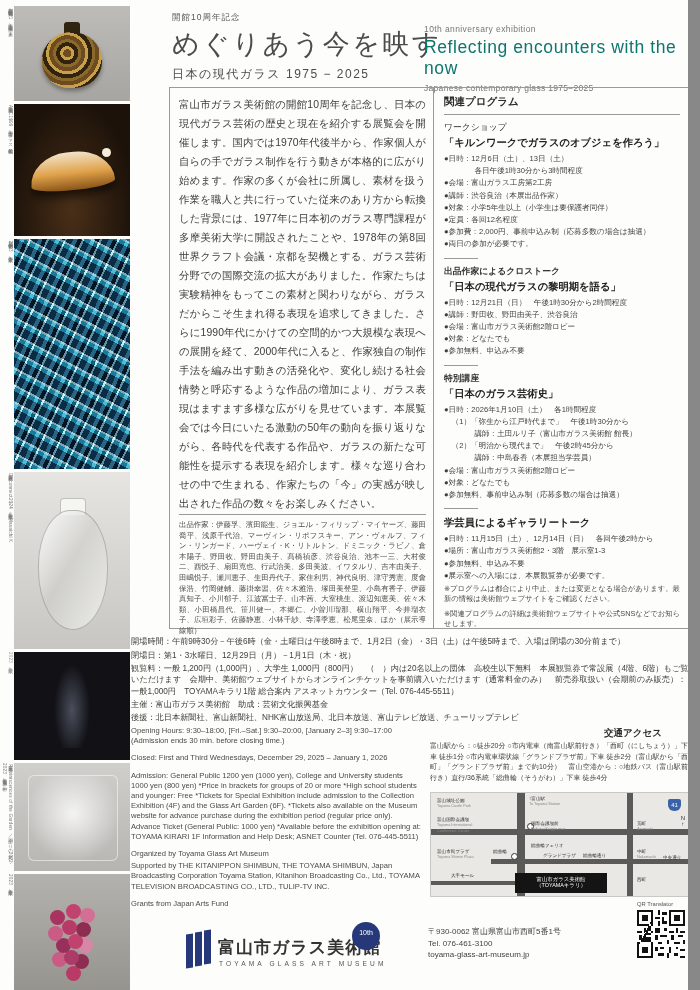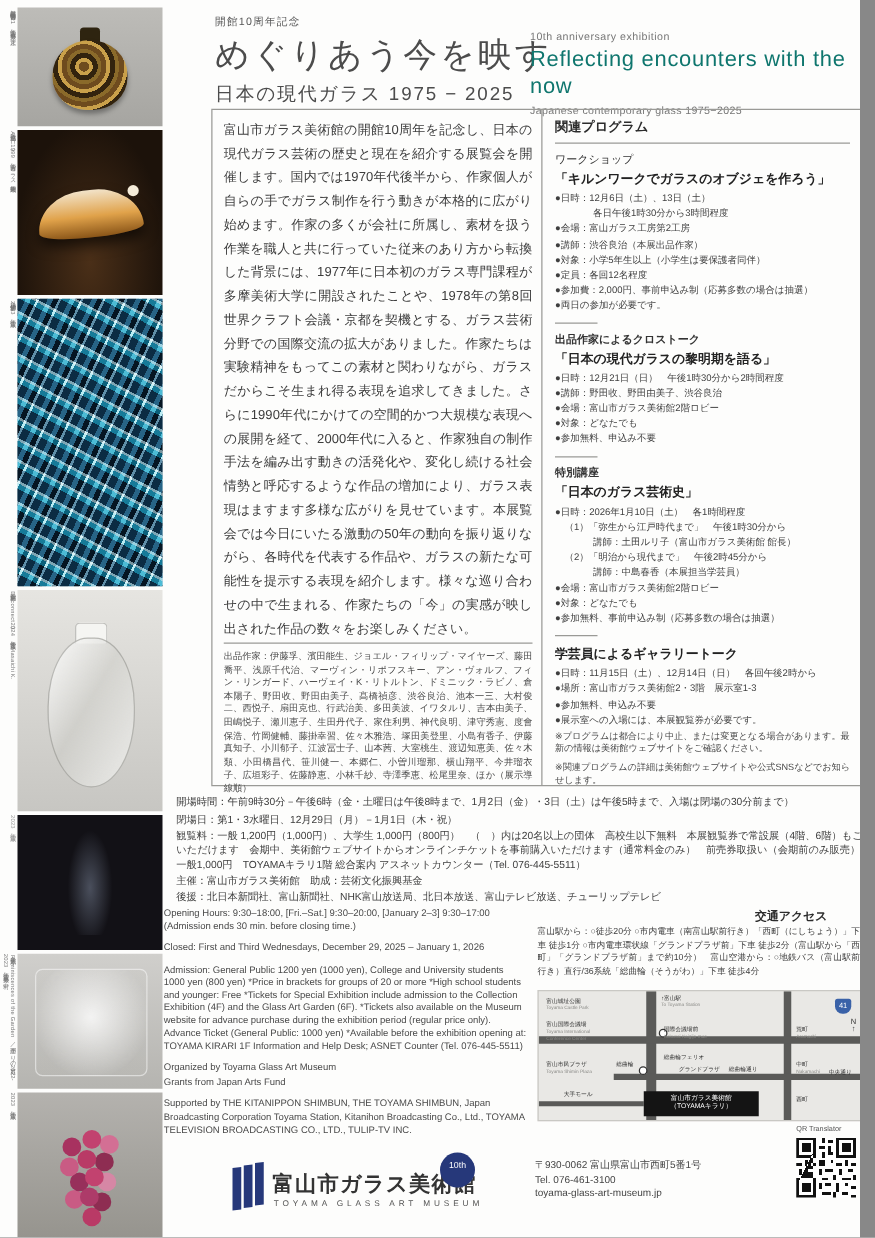--- a/index.html
+++ b/index.html
@@ -28,42 +28,42 @@
   .soft6{position:absolute;left:14px;top:12px;width:88px;height:84px;border-radius:6px;
          background:radial-gradient(ellipse at 50% 45%,rgba(255,255,255,.8),rgba(200,200,196,.1) 75%);
          border:1px solid rgba(255,255,255,.5);}
   .grape{position:absolute;left:52px;top:30px;width:15px;height:15px;border-radius:50%;background:#c2426f;
          box-shadow:-16px 6px 0 #a83260,14px 4px 0 #d36f94,-4px 16px 0 #b93a66,10px 18px 0 #8e2d52,
                     -18px 22px 0 #c95b84,2px 30px 0 #c2426f,-10px 34px 0 #97305b,12px 34px 0 #d687a5,
                     -2px 46px 0 #ad3b69,-14px 48px 0 #c95b84,8px 50px 0 #8e2d52,0 62px 0 #b93a66;}
   
   .kicker-jp{font-size:8.5px;color:#555;letter-spacing:1px;}
   .title-jp{font-size:27px;font-weight:400;color:#4c4c4c;letter-spacing:2.5px;margin-top:2px;}
-  .sub-jp{font-size:15px;color:#4c4c4c;letter-spacing:1.5px;margin-top:4px;}
+  .sub-jp{font-size:12px;color:#4c4c4c;letter-spacing:1.5px;margin-top:4px;}
   .kicker-en{font-size:8.5px;color:#777;letter-spacing:.4px;}
   .title-en{font-size:17.5px;color:#0f766e;letter-spacing:.6px;margin-top:3px;}
   .sub-en{font-size:8.5px;color:#777;margin-top:4px;letter-spacing:.3px;}
   
   .frame{position:absolute;left:169px;top:87px;width:519px;height:540px;border:1px solid #9a9a96;}
   .vdiv{position:absolute;left:263px;top:0;bottom:0;width:1px;background:#9a9a96;}
   .body-jp{position:absolute;left:9px;top:7px;width:247px;font-size:10.4px;line-height:19px;
            text-align:justify;color:#3c3c3c;letter-spacing:.1px;}
   .artists{position:absolute;left:9px;top:426px;width:247px;border-top:1px solid #9a9a96;
            padding-top:5px;font-size:7.4px;line-height:10.6px;text-align:justify;color:#4a4a4a;}
   .prog{position:absolute;left:274px;top:7px;width:236px;}
   .prog-h{font-size:10.5px;font-weight:bold;color:#2c2c2c;padding-bottom:5px;border-bottom:1px solid #9a9a96;}
   .sec{margin-top:7px;}
   .sec-k{font-size:8.8px;color:#333;}
   .sec-t{font-size:10.3px;font-weight:bold;color:#222;margin:2px 0 3px;}
   .sec-t2{font-size:10.3px;font-weight:bold;color:#222;margin:0 0 3px;}
   .bl{font-size:7.6px;line-height:12.2px;color:#3f3f3f;}
   .srule{width:34px;height:1px;background:#9a9a96;margin:7px 0 0;}
   .note{font-size:7.3px;line-height:10.4px;color:#4a4a4a;margin-top:4px;}
   
-  .inf{position:absolute;left:141px;width:558px;font-size:8.2px;line-height:11px;color:#3d3d3d;}
+  .inf{position:absolute;left:131px;width:558px;font-size:8.2px;line-height:11px;color:#3d3d3d;}
   .eng{position:absolute;left:131px;top:726px;width:290px;font-size:7.6px;line-height:10.2px;color:#4a4a4a;}
   .eng p{margin:0 0 7px;white-space:pre-line;}
   .acc-h{position:absolute;left:604px;top:727px;font-size:9.5px;font-weight:bold;color:#2c2c2c;}
   .acc-b{position:absolute;left:430px;top:741px;width:258px;font-size:7px;line-height:10.6px;
          text-align:justify;color:#3d3d3d;}
   
   .map{position:absolute;left:430px;top:792px;width:258px;height:103px;background:#e9e8e5;
        border:1px solid #c9c8c4;overflow:hidden;}
   .rd{position:absolute;background:#5a5a58;}
   .ml{position:absolute;font-size:4.6px;line-height:5px;color:#2e2e2e;white-space:pre-line;}
@@ -207,22 +207,22 @@
   <div class="inf" style="top:663px;line-height:11.4px;">観覧料：一般 1,200円（1,000円）、大学生 1,000円（800円）　（　）内は20名以上の団体　高校生以下無料　本展観覧券で常設展（4階、6階）もご覧いただけます　会期中、美術館ウェブサイトからオンラインチケットを事前購入いただけます（通常料金のみ）　前売券取扱い（会期前のみ販売）：一般1,000円　TOYAMAキラリ1階 総合案内 アスネットカウンター（Tel. 076-445-5511）</div>
   <div class="inf" style="top:712px;">後援：北日本新聞社、富山新聞社、NHK富山放送局、北日本放送、富山テレビ放送、チューリップテレビ</div>
   <div class="inf" style="top:699px;">主催：富山市ガラス美術館　助成：芸術文化振興基金</div>
 
   <div class="eng">
     <p>Opening Hours: 9:30–18:00, [Fri.–Sat.] 9:30–20:00, [January 2–3] 9:30–17:00
 (Admission ends 30 min. before closing time.)</p>
     <p>Closed: First and Third Wednesdays, December 29, 2025 – January 1, 2026</p>
     <p>Admission: General Public 1200 yen (1000 yen), College and University students 1000 yen (800 yen)  *Price in brackets for groups of 20 or more  *High school students and younger: Free  *Tickets for Special Exhibition include admission to the Collection Exhibition (4F) and the Glass Art Garden (6F).  *Tickets also available on the Museum website for advance purchase during the exhibition period (regular price only).  Advance Ticket (General Public: 1000 yen)  *Available before the exhibition opening at: TOYAMA KIRARI 1F Information and Help Desk; ASNET Counter (Tel. 076-445-5511)</p>
     <p style="margin-bottom:2px;">Organized by Toyama Glass Art Museum</p>
+    <p>Supported by THE KITANIPPON SHIMBUN, THE TOYAMA SHIMBUN, Japan Broadcasting Corporation Toyama Station, Kitanihon Broadcasting Co., Ltd., TOYAMA TELEVISION BROADCASTING CO., LTD., TULIP-TV INC.</p>
     <p>Grants from Japan Arts Fund</p>
-    <p>Supported by THE KITANIPPON SHIMBUN, THE TOYAMA SHIMBUN, Japan Broadcasting Corporation Toyama Station, Kitanihon Broadcasting Co., Ltd., TOYAMA TELEVISION BROADCASTING CO., LTD., TULIP-TV INC.</p>
   </div>
 
   <div class="acc-h">交通アクセス</div>
   <div class="acc-b">富山駅から：○徒歩20分 ○市内電車（南富山駅前行き）「西町（にしちょう）」下車 徒歩1分 ○市内電車環状線「グランドプラザ前」下車 徒歩2分（富山駅から「西町」「グランドプラザ前」まで約10分）　富山空港から：○地鉄バス（富山駅前行き）直行/36系統「総曲輪（そうがわ）」下車 徒歩4分</div>
 
   <div class="map">
     <div class="rd" style="left:86px;top:0;width:8px;height:103px;"></div>
     <div class="rd" style="left:196px;top:0;width:6px;height:103px;"></div>
     <div class="rd" style="left:0;top:36px;width:258px;height:6px;"></div>
     <div class="rd" style="left:60px;top:66px;width:198px;height:5px;"></div>

